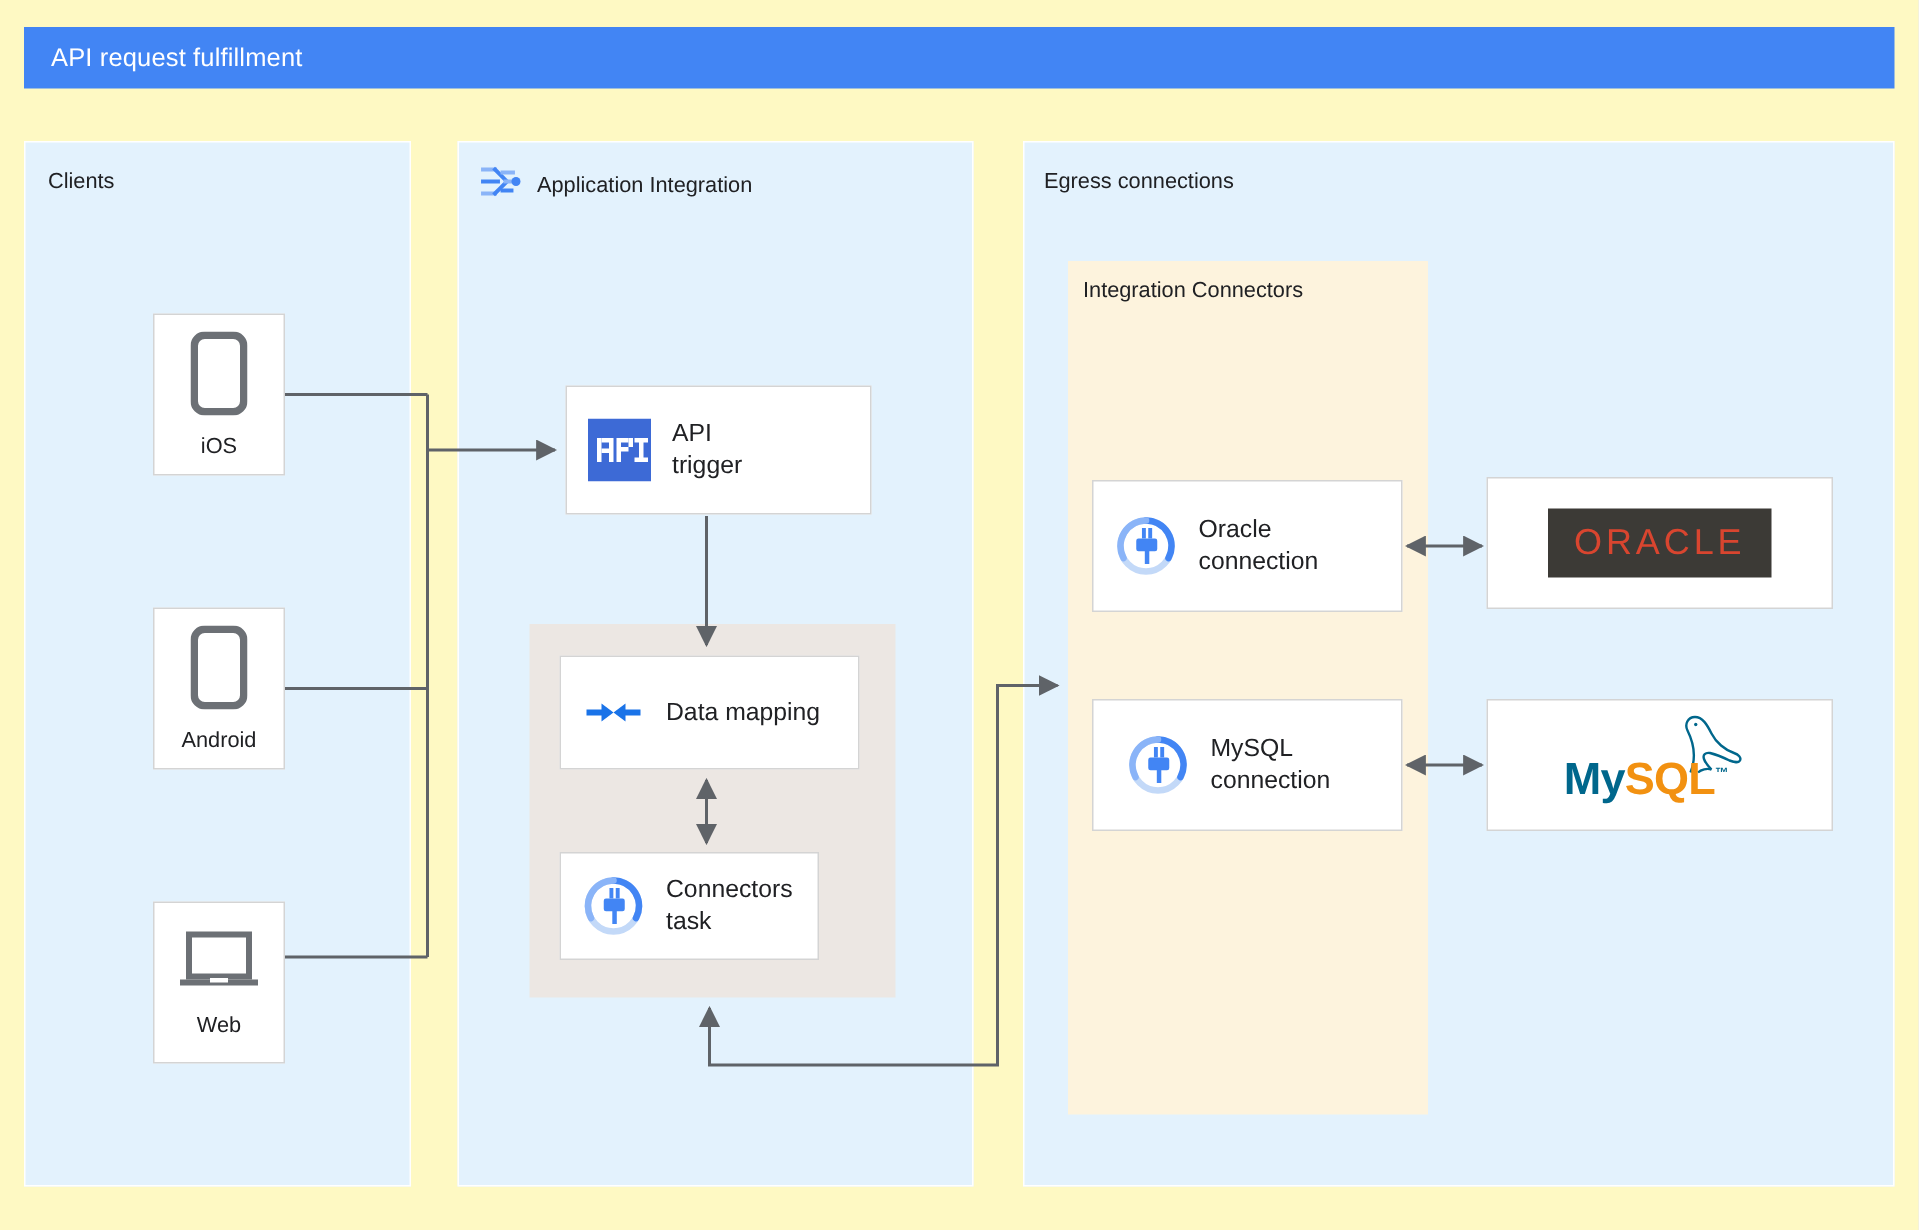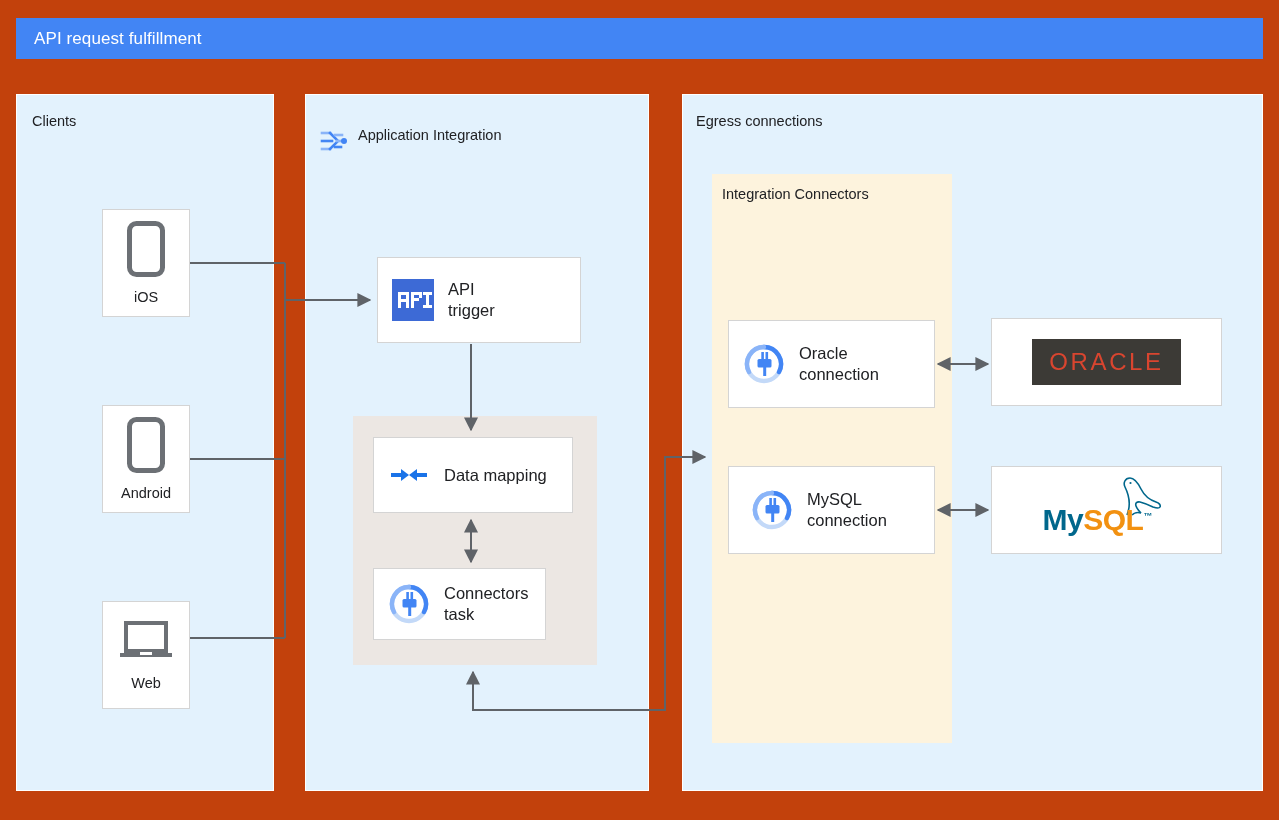--- a/index.html
+++ b/index.html
@@ -8,21 +8,21 @@
     background: #ececec;
   }
   body {
     font-family: "Liberation Sans", sans-serif;
     -webkit-font-smoothing: antialiased;
   }
   #canvas {
     position: relative;
     width: 1279px;
     height: 820px;
-    background: #c2410c;
+    background: #fef9c3;
     overflow: hidden;
   }
 
   
   .titlebar {
     position: absolute;
     left: 16px;
     top: 18px;
     width: 1247px;
     height: 41px;
@@ -191,21 +191,21 @@
 
   <div class="panel" id="panel-clients"></div>
   <div class="panel" id="panel-appint"></div>
   <div class="panel" id="panel-egress"></div>
 
   <div id="group-tasks"></div>
   <div id="panel-connectors"></div>
 
   <div class="panel-label" id="label-clients">Clients</div>
 
-  <div style="position:absolute; left:318px; top:107px; display:flex; margin-top:20px;">
+  <div style="position:absolute; left:318px; top:107px; display:flex; align-items:center;">
     <span style="display:block;">
       <svg width="30" height="28" viewBox="0 0 30 28">
         <g fill="none" stroke="#4285f4" stroke-width="2.6" stroke-linecap="square">
           <path d="M4 6 L12 6" stroke="#8ab4f8"></path>
           <path d="M4 14 L14 14"></path>
           <path d="M4 22 L12 22" stroke="#8ab4f8"></path>
           <path d="M12 6 L19 13"></path>
           <path d="M12 22 L19 15"></path>
           <path d="M19 14 L25 14" stroke="#8ab4f8"></path>
           <path d="M17 8 L24 8" stroke="#8ab4f8"></path>

